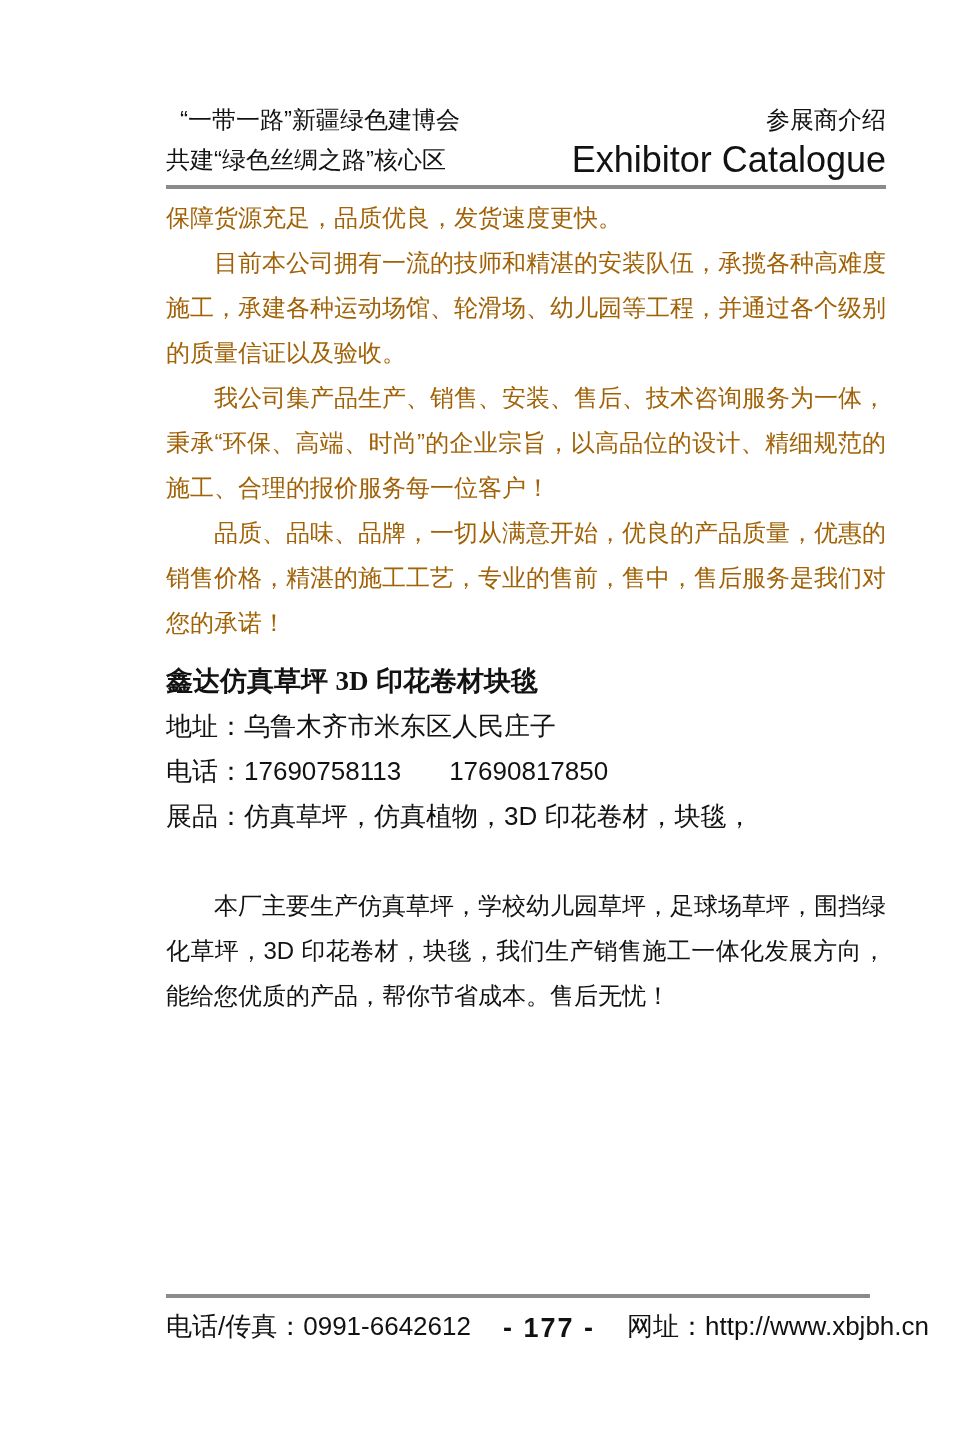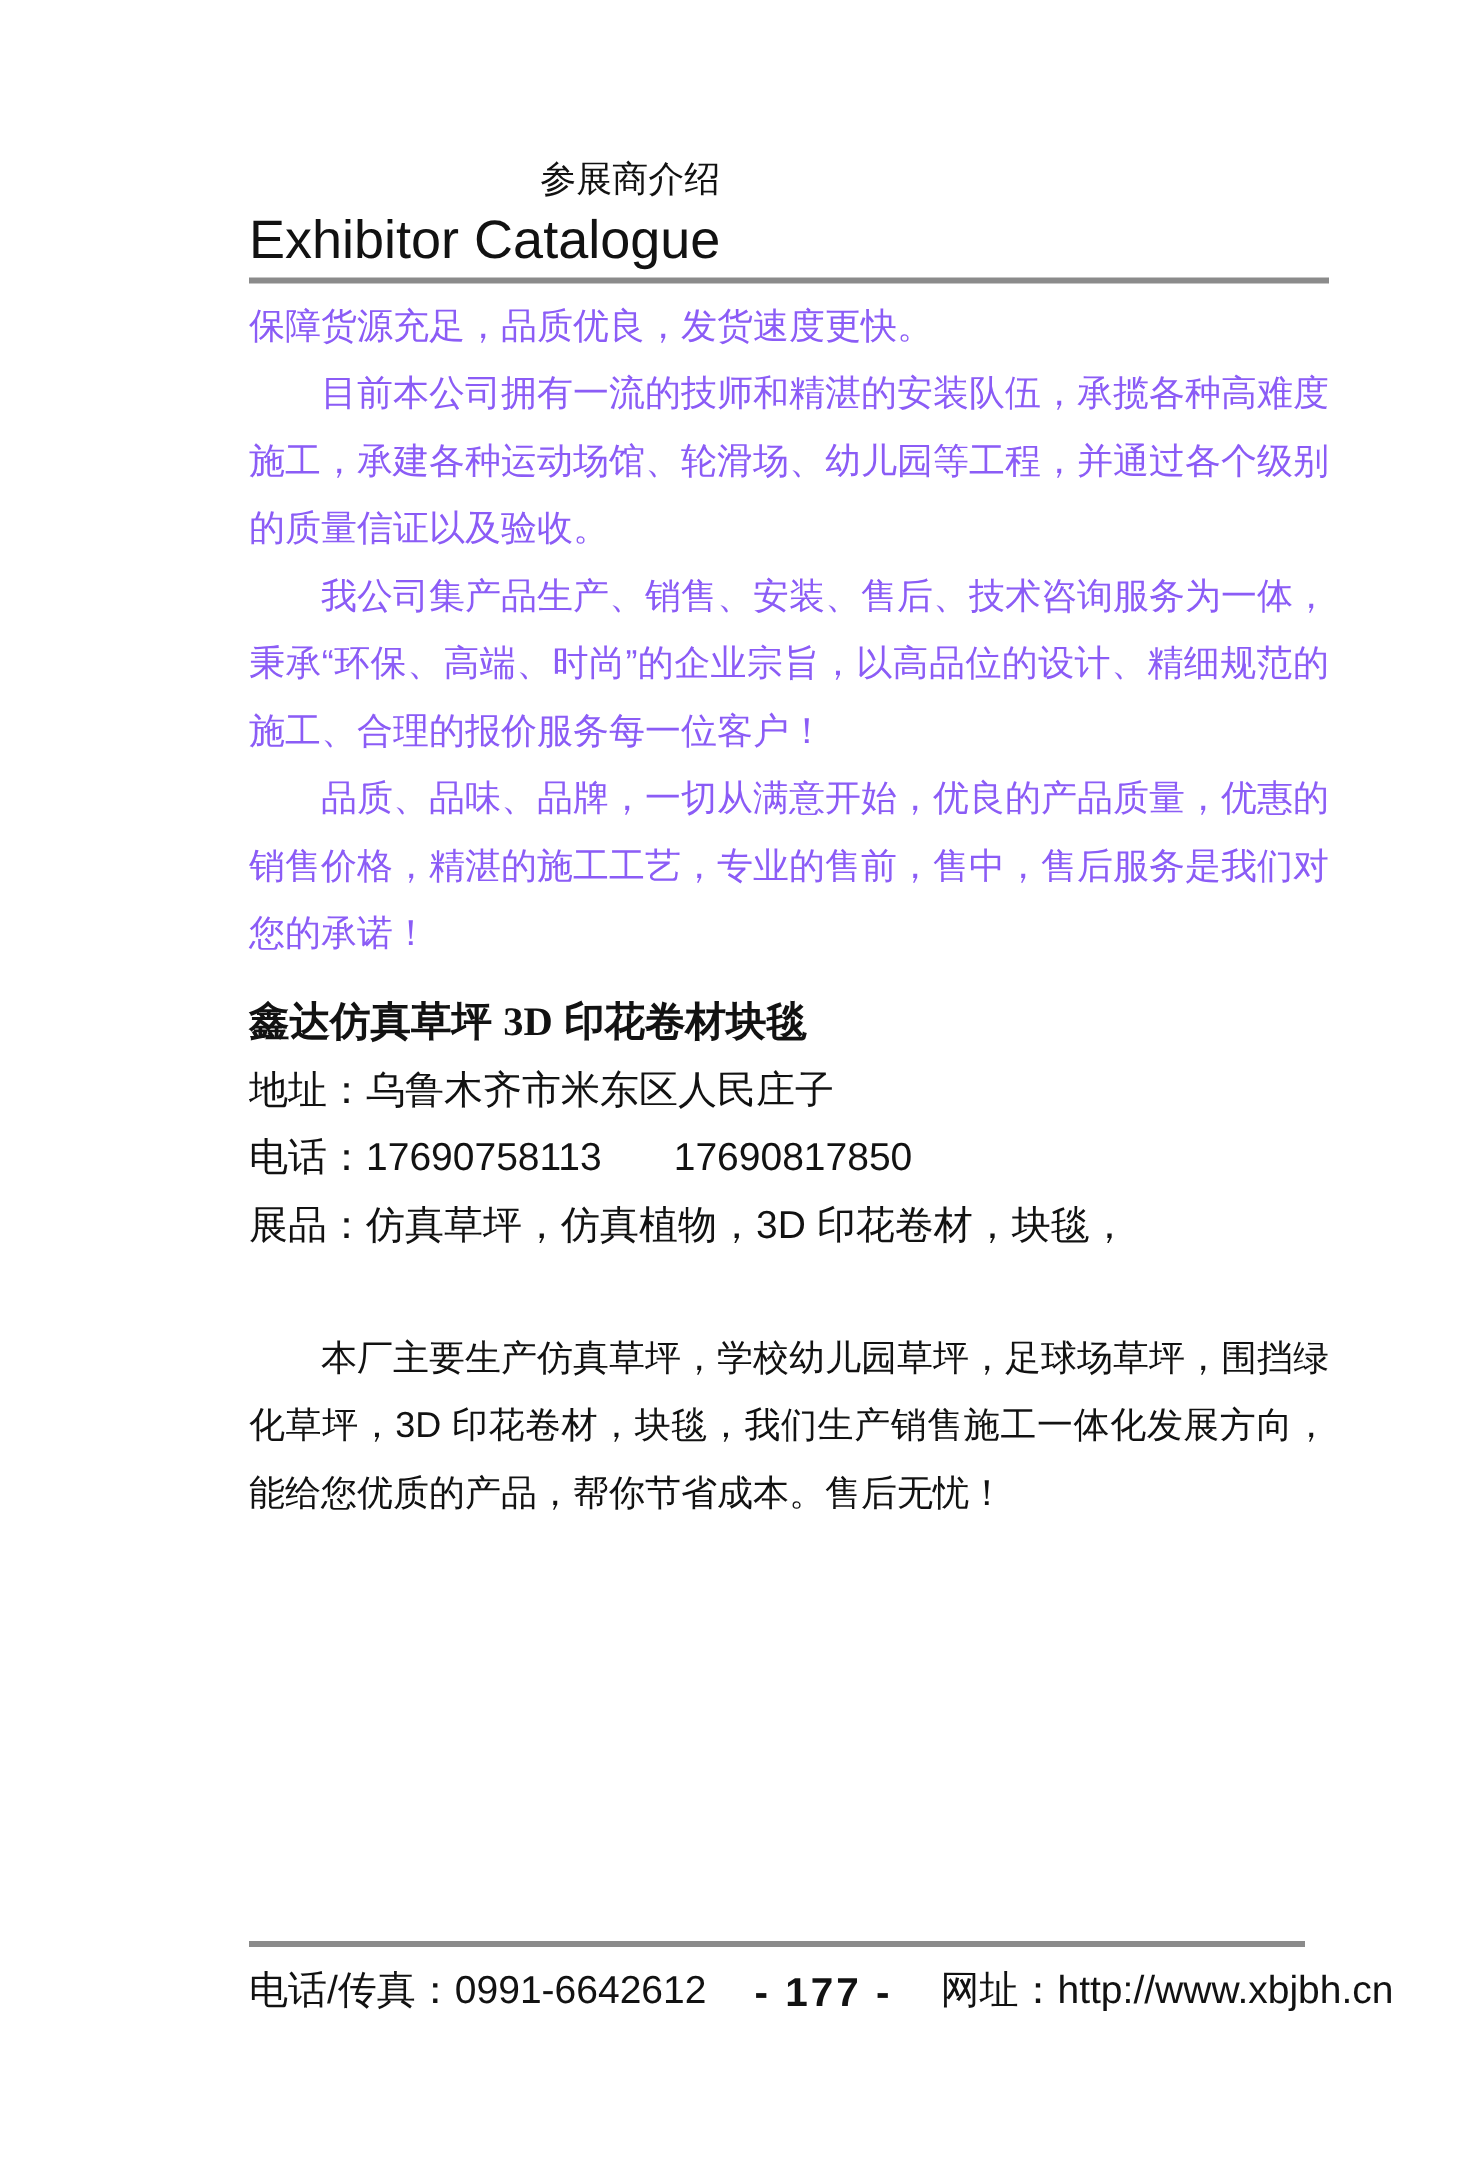--- a/index.html
+++ b/index.html
@@ -55,21 +55,21 @@
     background: #8b8b8b;
   }
 
   
   .body-text {
     margin-top: 6px;
     font-size: 24px;
     line-height: 45px;
     text-align: justify;
     text-justify: inter-character;
-    color: #8b5cf6;
+    color: #a16207;
   }
   .body-text p { text-indent: 0; }
   .body-text p.indent { text-indent: 2em; }
 
   
   .company-name {
     margin-top: 14px;
     font-size: 27px;
     font-weight: bold;
     line-height: 45px;
@@ -135,20 +135,24 @@
     letter-spacing: 0;
   }
 </style>
 </head>
 <body>
 
 <div class="page">
   <div class="content">
 
     <div class="header">
+      <div class="header-left">
+        <div class="hl1">“一带一路”新疆绿色建博会</div>
+        <div class="hl2">共建“绿色丝绸之路”核心区</div>
+      </div>
       <div class="header-right">
         <div class="hr1">参展商介绍</div>
         <div class="hr2">Exhibitor Catalogue</div>
       </div>
     </div>
     <div class="header-rule"></div>
 
     <div class="body-text">
       <p>保障货源充足，品质优良，发货速度更快。</p>
       <p class="indent">目前本公司拥有一流的技师和精湛的安装队伍，承揽各种高难度施工，承建各种运动场馆、轮滑场、幼儿园等工程，并通过各个级别的质量信证以及验收。</p>

